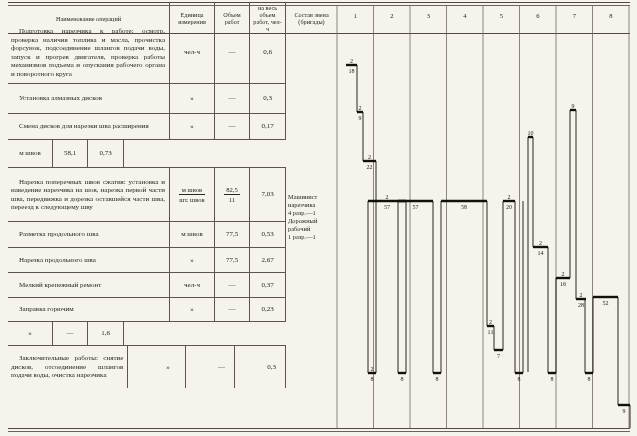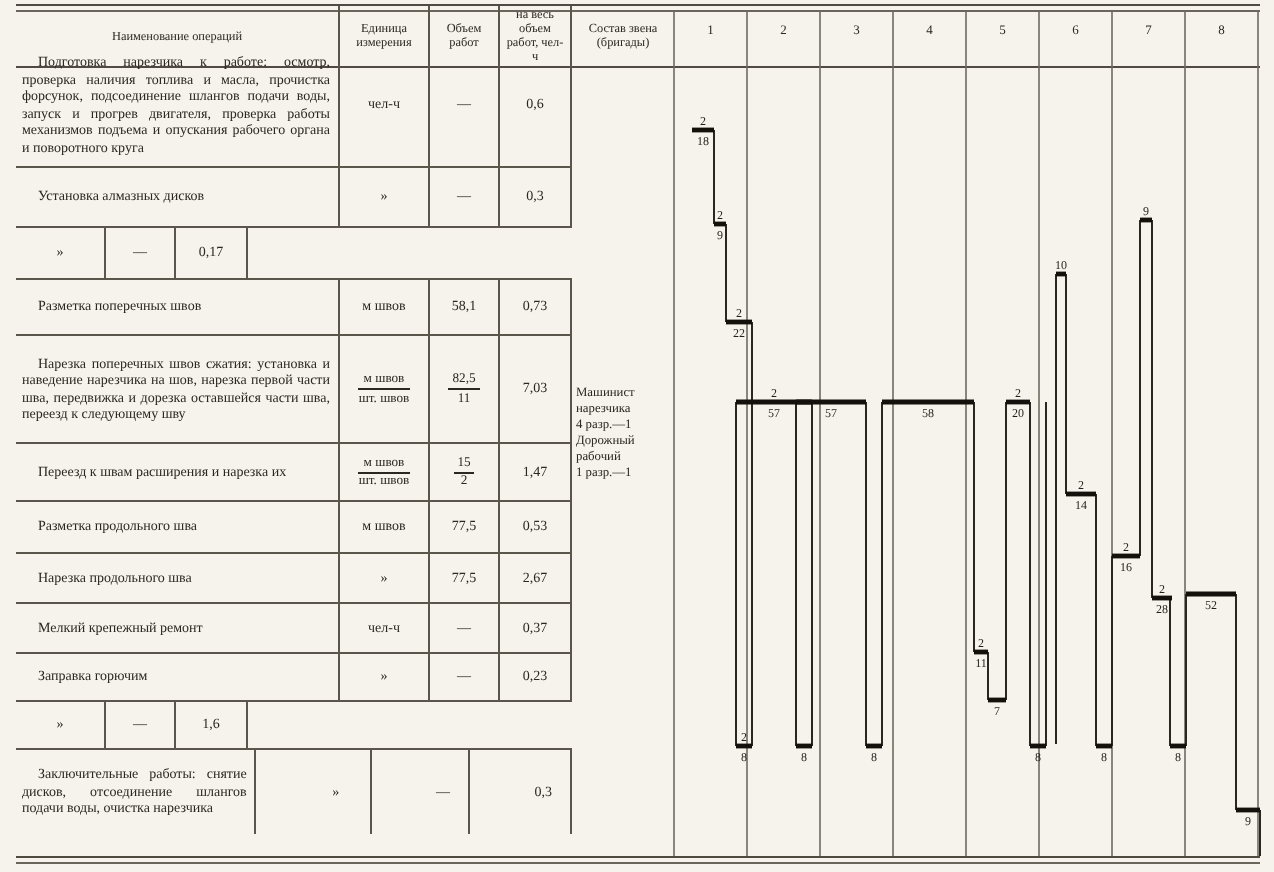--- a/index.html
+++ b/index.html
@@ -77,28 +77,28 @@
       </div>
       <div class="trow" style="height: 30px;">
         <div class="cell name" style="width: 162px; justify-content: flex-end;">
           <div class="txt">Установка алмазных дисков</div>
         </div>
         <div class="cell unit" style="width: 45px;">»</div>
         <div class="cell vol" style="width: 35px;">—</div>
         <div class="cell tot" style="width: 36px;">0,3</div>
       </div>
       <div class="trow" style="height: 26px;">
+        <div class="cell name" style="width: 162px;">
+          <div class="txt">Смена дисков для нарезки шва расширения</div>
+        </div>
         <div class="cell unit" style="width: 45px;">»</div>
         <div class="cell vol" style="width: 35px;">—</div>
         <div class="cell tot" style="width: 36px;">0,17</div>
       </div>
       <div class="trow" style="height: 28px;">
-        <div class="cell name" style="width: 162px;">
-          <div class="txt">Разметка поперечных швов</div>
-        </div>
         <div class="cell unit" style="width: 45px;">м швов</div>
         <div class="cell vol" style="width: 35px;">58,1</div>
         <div class="cell tot" style="width: 36px;">0,73</div>
       </div>
       <div class="trow" style="height: 54px;">
         <div class="cell name" style="width: 162px;">
           <div class="txt">Нарезка поперечных швов сжатия: установка и наведение нарезчика на шов, нарезка первой части шва, передвижка и дорезка оставшейся части шва, переезд к следующему шву</div>
         </div>
         <div class="cell unit" style="width: 45px;">
           <span class="frac">
@@ -106,38 +106,20 @@
             <span class="fbot">шт. швов</span>
           </span>
         </div>
         <div class="cell vol" style="width: 35px;">
           <span class="frac">
             <span class="ftop">82,5</span>
             <span class="fbot">11</span>
           </span>
         </div>
         <div class="cell tot" style="width: 36px;">7,03</div>
-      </div>
-      <div class="trow" style="height: 29px;">
-        <div class="cell name" style="width: 162px;">
-          <div class="txt">Переезд к швам расширения и нарезка их</div>
-        </div>
-        <div class="cell unit" style="width: 45px;">
-          <span class="frac">
-            <span class="ftop">м швов</span>
-            <span class="fbot">шт. швов</span>
-          </span>
-        </div>
-        <div class="cell vol" style="width: 35px;">
-          <span class="frac">
-            <span class="ftop">15</span>
-            <span class="fbot">2</span>
-          </span>
-        </div>
-        <div class="cell tot" style="width: 36px;">1,47</div>
       </div>
       <div class="trow" style="height: 26px;">
         <div class="cell name" style="width: 162px; justify-content: center;">
           <div class="txt">Разметка продольного шва</div>
         </div>
         <div class="cell unit" style="width: 45px;">м швов</div>
         <div class="cell vol" style="width: 35px;">77,5</div>
         <div class="cell tot" style="width: 36px;">0,53</div>
       </div>
       <div class="trow" style="height: 25px;">

